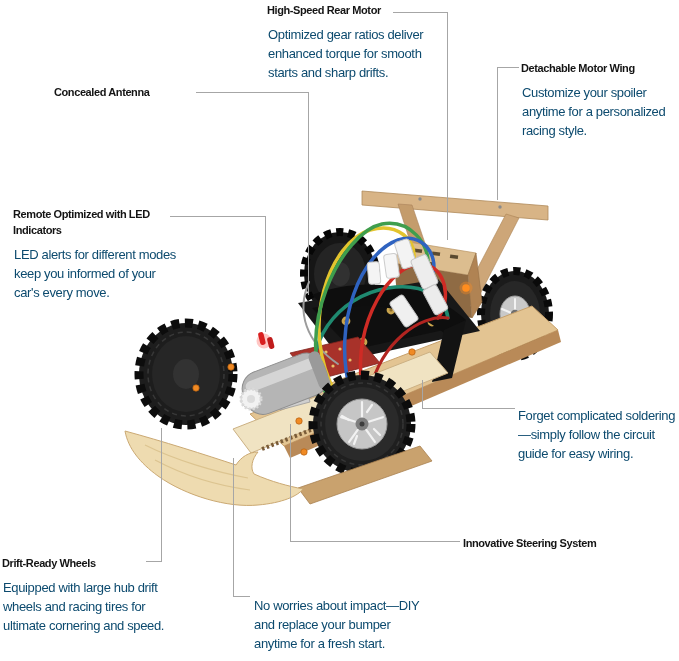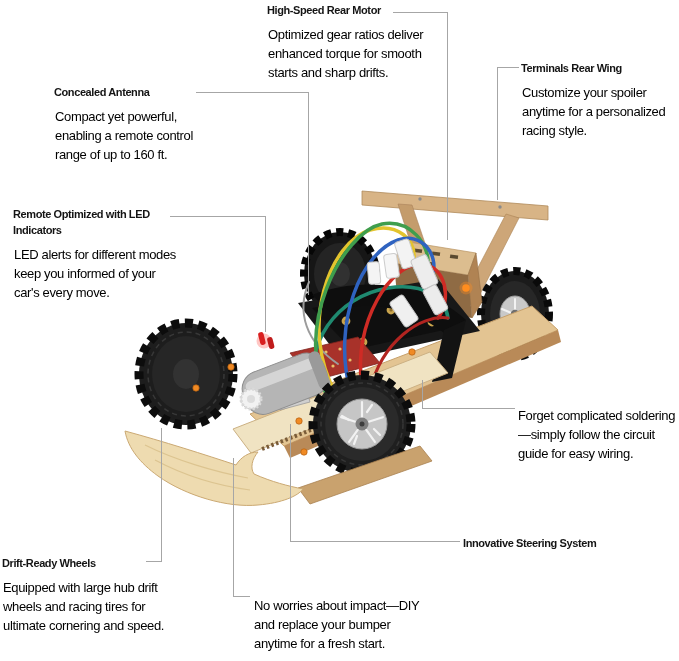--- a/index.html
+++ b/index.html
@@ -2,21 +2,21 @@
 <html><head>
 <meta charset="utf-8">
 <style>
   html,body{margin:0;padding:0;background:#fff;}
   .stage{position:relative;width:679px;height:661px;background:#ffffff;overflow:hidden;
          font-family:"Liberation Sans",sans-serif;}
   .stage svg{position:absolute;left:0;top:0;}
   .callout{position:absolute;}
   .callout .title{margin:0;font-weight:bold;font-size:11px;line-height:16px;
                   color:#141414;letter-spacing:-0.4px;white-space:pre;}
-  .callout .desc{margin:7px 0 0 1px;font-size:13px;line-height:19px;color:#000000;
+  .callout .desc{margin:7px 0 0 1px;font-size:13px;line-height:19px;color:#0c4a6e;
                  letter-spacing:-0.35px;white-space:pre;}
   .cline{position:absolute;background:#a6a6a6;}
   .cline.h{height:1px;}
   .cline.v{width:1px;}
 </style>
 </head>
 <body>
 
 <div class="stage">
 
@@ -215,31 +215,28 @@
   <div class="cline v" style="left:161px;top:428px;height:134px"></div>
 
   <div class="callout" style="left:267px;top:2px;width:185px">
     <h3 class="title">High-Speed Rear Motor</h3>
     <p class="desc">Optimized gear ratios deliver
 enhanced torque for smooth
 starts and sharp drifts.</p>
   </div>
 
   <div class="callout" style="left:521px;top:60px;width:158px">
-    <h3 class="title">Terminals Rear Wing</h3>
+    <h3 class="title">Detachable Motor Wing</h3>
     <p class="desc">Customize your spoiler
 anytime for a personalized
 racing style.</p>
   </div>
 
   <div class="callout" style="left:54px;top:84px;width:175px">
     <h3 class="title">Concealed Antenna</h3>
-    <p class="desc">Compact yet powerful,
-enabling a remote control
-range of up to 160 ft.</p>
   </div>
 
   <div class="callout" style="left:13px;top:206px;width:185px">
     <h3 class="title">Remote Optimized with LED
 Indicators</h3>
     <p class="desc">LED alerts for different modes
 keep you informed of your
 car's every move.</p>
   </div>
 

